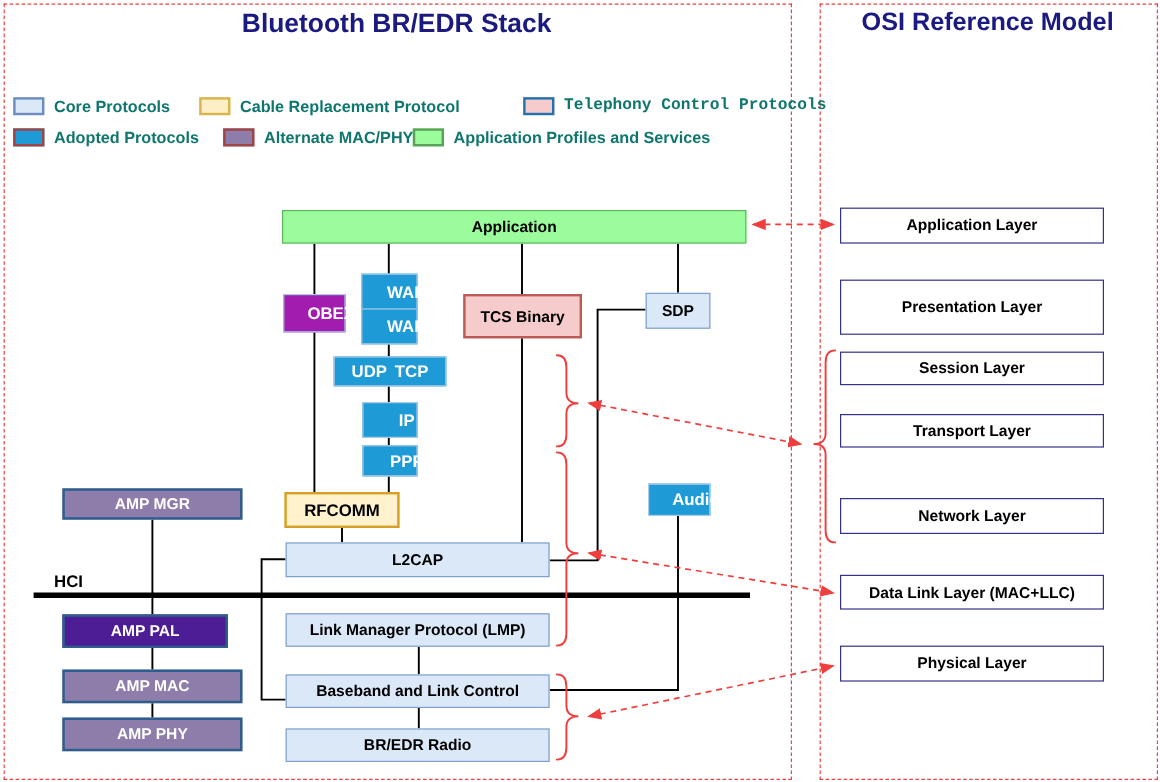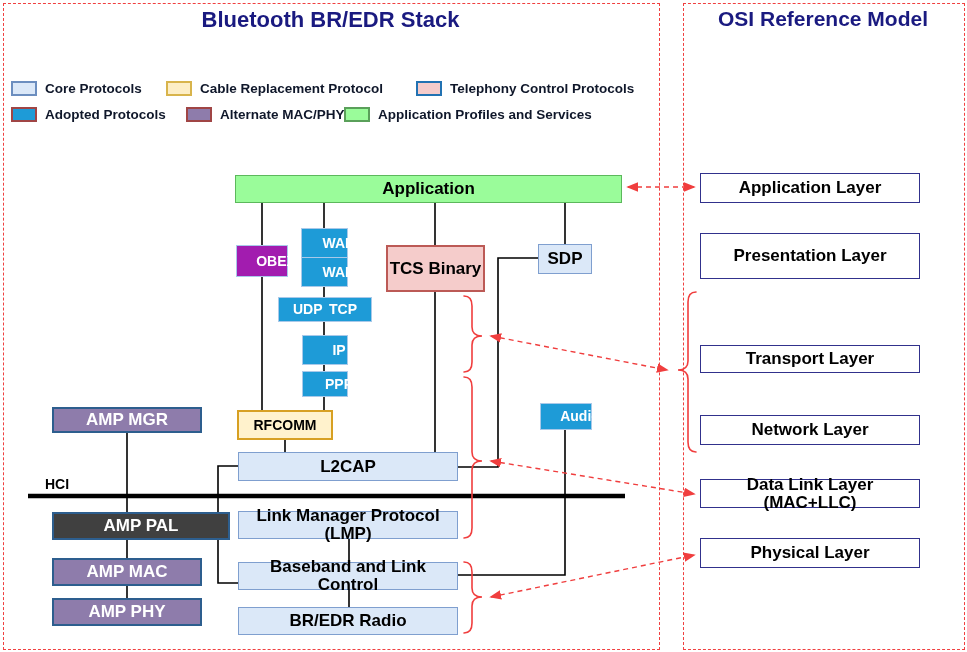--- a/index.html
+++ b/index.html
@@ -6,33 +6,33 @@
   .canvas{
     position:relative;width:967px;height:652px;background:#fff;overflow:hidden;
     font-family:"Liberation Sans",sans-serif;
   }
   .panel{position:absolute;border:1.6px dashed #f04040;background:transparent;}
   .panel-title{position:absolute;text-align:center;font-weight:bold;color:#1a1a80;}
   .overlay{position:absolute;left:0;top:0;z-index:1;pointer-events:none;}
   .box{
     position:absolute;z-index:2;box-sizing:border-box;
     display:flex;align-items:center;justify-content:center;
-    font-weight:bold;font-size:17px;color:#000;text-align:center;line-height:1.05;
+    font-weight:bold;font-size:13px;color:#000;text-align:center;line-height:1.05;
   }
   .core{background:#dbe8f8;border:1.6px solid #7f9fcf;}
   .adopted{background:#1e9bd7;border:1px solid #a9c9e9;color:#fff;font-size:14px;padding-left:28px;}
   .cable{background:#fff2cc;border:2px solid #d7a022;}
   .telephony{background:#f5cccb;border:2px solid #bc5a56;}
   .amp{background:#8e7cab;border:2px solid #2d5e8e;color:#fff;}
   .greenbox{background:#9afc9a;border:1.6px solid #5cb85c;}
   .osibox{background:#ffffff;border:1.6px solid #31318c;}
   .hci-label{position:absolute;z-index:2;font-weight:bold;font-size:14px;color:#000;}
   .legend-item{position:absolute;z-index:2;display:flex;align-items:center;gap:8px;}
   .legend-swatch{width:22px;height:11px;border:2px solid #888;flex:0 0 auto;}
-  .legend-label{font-weight:bold;font-size:13.5px;color:#0f172a;white-space:nowrap;}
+  .legend-label{font-weight:bold;font-size:13.5px;color:#0f766e;white-space:nowrap;}
   .udptcp{justify-content:space-between;padding:0 14px;}
 </style>
 </head>
 <body>
 
 <div class="canvas">
 
   <div class="panel" style="left:3px;top:3px;width:655px;height:645px;"></div>
   <div class="panel" style="left:683px;top:3px;width:280px;height:645px;"></div>
 
@@ -40,21 +40,21 @@
   <div class="panel-title" style="left:683px;top:7px;width:280px;font-size:21px;">OSI Reference Model</div>
 
   <div class="legend-item" style="left:11px;top:81px;">
     <span class="legend-swatch" style="background-color: rgb(219, 232, 248); border-color: rgb(108, 142, 191);"></span>
     <span class="legend-label">Core Protocols</span>
   </div>
   <div class="legend-item" style="left:166px;top:81px;">
     <span class="legend-swatch" style="background-color: rgb(253, 238, 198); border-color: rgb(216, 180, 76);"></span>
     <span class="legend-label">Cable Replacement Protocol</span>
   </div>
-  <div class="legend-item" style="left:416px;top:81px;">
+  <div class="legend-item" style="left:436px;top:81px;font-family:Liberation Mono, monospace;">
     <span class="legend-swatch" style="background-color: rgb(245, 204, 203); border-color: rgb(34, 114, 178);"></span>
     <span class="legend-label">Telephony Control Protocols</span>
   </div>
   <div class="legend-item" style="left:11px;top:107px;">
     <span class="legend-swatch" style="background-color: rgb(30, 155, 215); border-color: rgb(160, 69, 69);"></span>
     <span class="legend-label">Adopted Protocols</span>
   </div>
   <div class="legend-item" style="left:186px;top:107px;">
     <span class="legend-swatch" style="background-color: rgb(142, 124, 171); border-color: rgb(160, 69, 69);"></span>
     <span class="legend-label">Alternate MAC/PHY</span>
@@ -110,21 +110,21 @@
     </g>
   </svg>
 
   <div class="box greenbox" style="left: 235px; top: 175px; width: 387px; height: 28px; background-color: rgb(154, 252, 154); border-color: rgb(92, 184, 92);">Application</div>
 
   <div class="box adopted" style="left: 236px; top: 245px; width: 52px; height: 32px; background-color: #a21caf; border-color: rgb(169, 201, 233);">OBEX</div>
 
   <div class="box adopted" style="left: 301px; top: 228px; width: 47px; height: 30px; background-color: rgb(30, 155, 215); border-color: rgb(169, 201, 233);">WAE</div>
   <div class="box adopted" style="left: 301px; top: 257px; width: 47px; height: 30px; background-color: rgb(30, 155, 215); border-color: rgb(169, 201, 233);">WAP</div>
 
-  <div class="box telephony" style="left: 386px; top: 245px; width: 99px; height: 47px; background-color: rgb(245, 204, 203); border-color: rgb(188, 90, 86);">TCS Binary</div>
+  <div class="box telephony" style="left: 386px; top: 245px; width: 99px; height: 37px; background-color: rgb(245, 204, 203); border-color: rgb(188, 90, 86);">TCS Binary</div>
 
   <div class="box core" style="left: 538px; top: 244px; width: 54px; height: 30px; background-color: rgb(219, 232, 248); border-color: rgb(127, 159, 207);">SDP</div>
 
   <div class="box adopted udptcp" style="left: 278px; top: 297px; width: 94px; height: 25px; background-color: rgb(30, 155, 215); border-color: rgb(169, 201, 233);">
     <span>UDP</span>
     <span>TCP</span>
   </div>
 
   <div class="box adopted" style="left: 302px; top: 335px; width: 46px; height: 30px; background-color: rgb(30, 155, 215); border-color: rgb(169, 201, 233);">IP</div>
 
@@ -133,28 +133,29 @@
   <div class="box amp" style="left: 52px; top: 407px; width: 150px; height: 26px; background-color: rgb(142, 124, 171); border-color: rgb(45, 94, 142);">AMP MGR</div>
 
   <div class="box cable" style="left: 237px; top: 410px; width: 96px; height: 30px; font-size: 14px; background-color: rgb(255, 242, 204); border-color: rgb(215, 160, 34);">RFCOMM</div>
 
   <div class="box adopted" style="left: 540px; top: 403px; width: 52px; height: 27px; background-color: rgb(30, 155, 215); border-color: rgb(169, 201, 233);">Audio</div>
 
   <div class="box core" style="left: 238px; top: 452px; width: 220px; height: 29px; background-color: rgb(219, 232, 248); border-color: rgb(127, 159, 207);">L2CAP</div>
 
   <div class="hci-label" style="left:45px;top:476px;">HCI</div>
 
-  <div class="box amp" style="left: 52px; top: 512px; width: 178px; height: 28px; background-color: #404040; border-color: rgb(45, 94, 142);">AMP PAL</div>
+  <div class="box amp" style="left: 52px; top: 512px; width: 138px; height: 28px; background-color: #4c1d95; border-color: rgb(45, 94, 142);">AMP PAL</div>
   <div class="box amp" style="left: 52px; top: 598px; width: 150px; height: 28px; background-color: rgb(142, 124, 171); border-color: rgb(45, 94, 142);">AMP PHY</div>
   <div class="box amp" style="left: 52px; top: 558px; width: 150px; height: 28px; background-color: rgb(142, 124, 171); border-color: rgb(45, 94, 142);">AMP MAC</div>
 
   <div class="box core" style="left: 238px; top: 511px; width: 220px; height: 28px; background-color: rgb(219, 232, 248); border-color: rgb(127, 159, 207);">Link Manager Protocol (LMP)</div>
   <div class="box core" style="left: 238px; top: 562px; width: 220px; height: 28px; background-color: rgb(219, 232, 248); border-color: rgb(127, 159, 207);">Baseband and Link Control</div>
   <div class="box core" style="left: 238px; top: 607px; width: 220px; height: 28px; background-color: rgb(219, 232, 248); border-color: rgb(127, 159, 207);">BR/EDR Radio</div>
 
   <div class="box osibox" style="left: 700px; top: 173px; width: 220px; height: 30px; border-color: rgb(49, 49, 140);">Application Layer</div>
   <div class="box osibox" style="left: 700px; top: 233px; width: 220px; height: 46px; border-color: rgb(49, 49, 140);">Presentation Layer</div>
+  <div class="box osibox" style="left: 700px; top: 293px; width: 220px; height: 28px; border-color: rgb(49, 49, 140);">Session Layer</div>
   <div class="box osibox" style="left: 700px; top: 345px; width: 220px; height: 28px; border-color: rgb(49, 49, 140);">Transport Layer</div>
   <div class="box osibox" style="left: 700px; top: 415px; width: 220px; height: 30px; border-color: rgb(49, 49, 140);">Network Layer</div>
   <div class="box osibox" style="left: 700px; top: 479px; width: 220px; height: 29px; border-color: rgb(49, 49, 140);">Data Link Layer (MAC+LLC)</div>
   <div class="box osibox" style="left: 700px; top: 538px; width: 220px; height: 30px; border-color: rgb(49, 49, 140);">Physical Layer</div>
 
 </div>
 
 </body></html>

